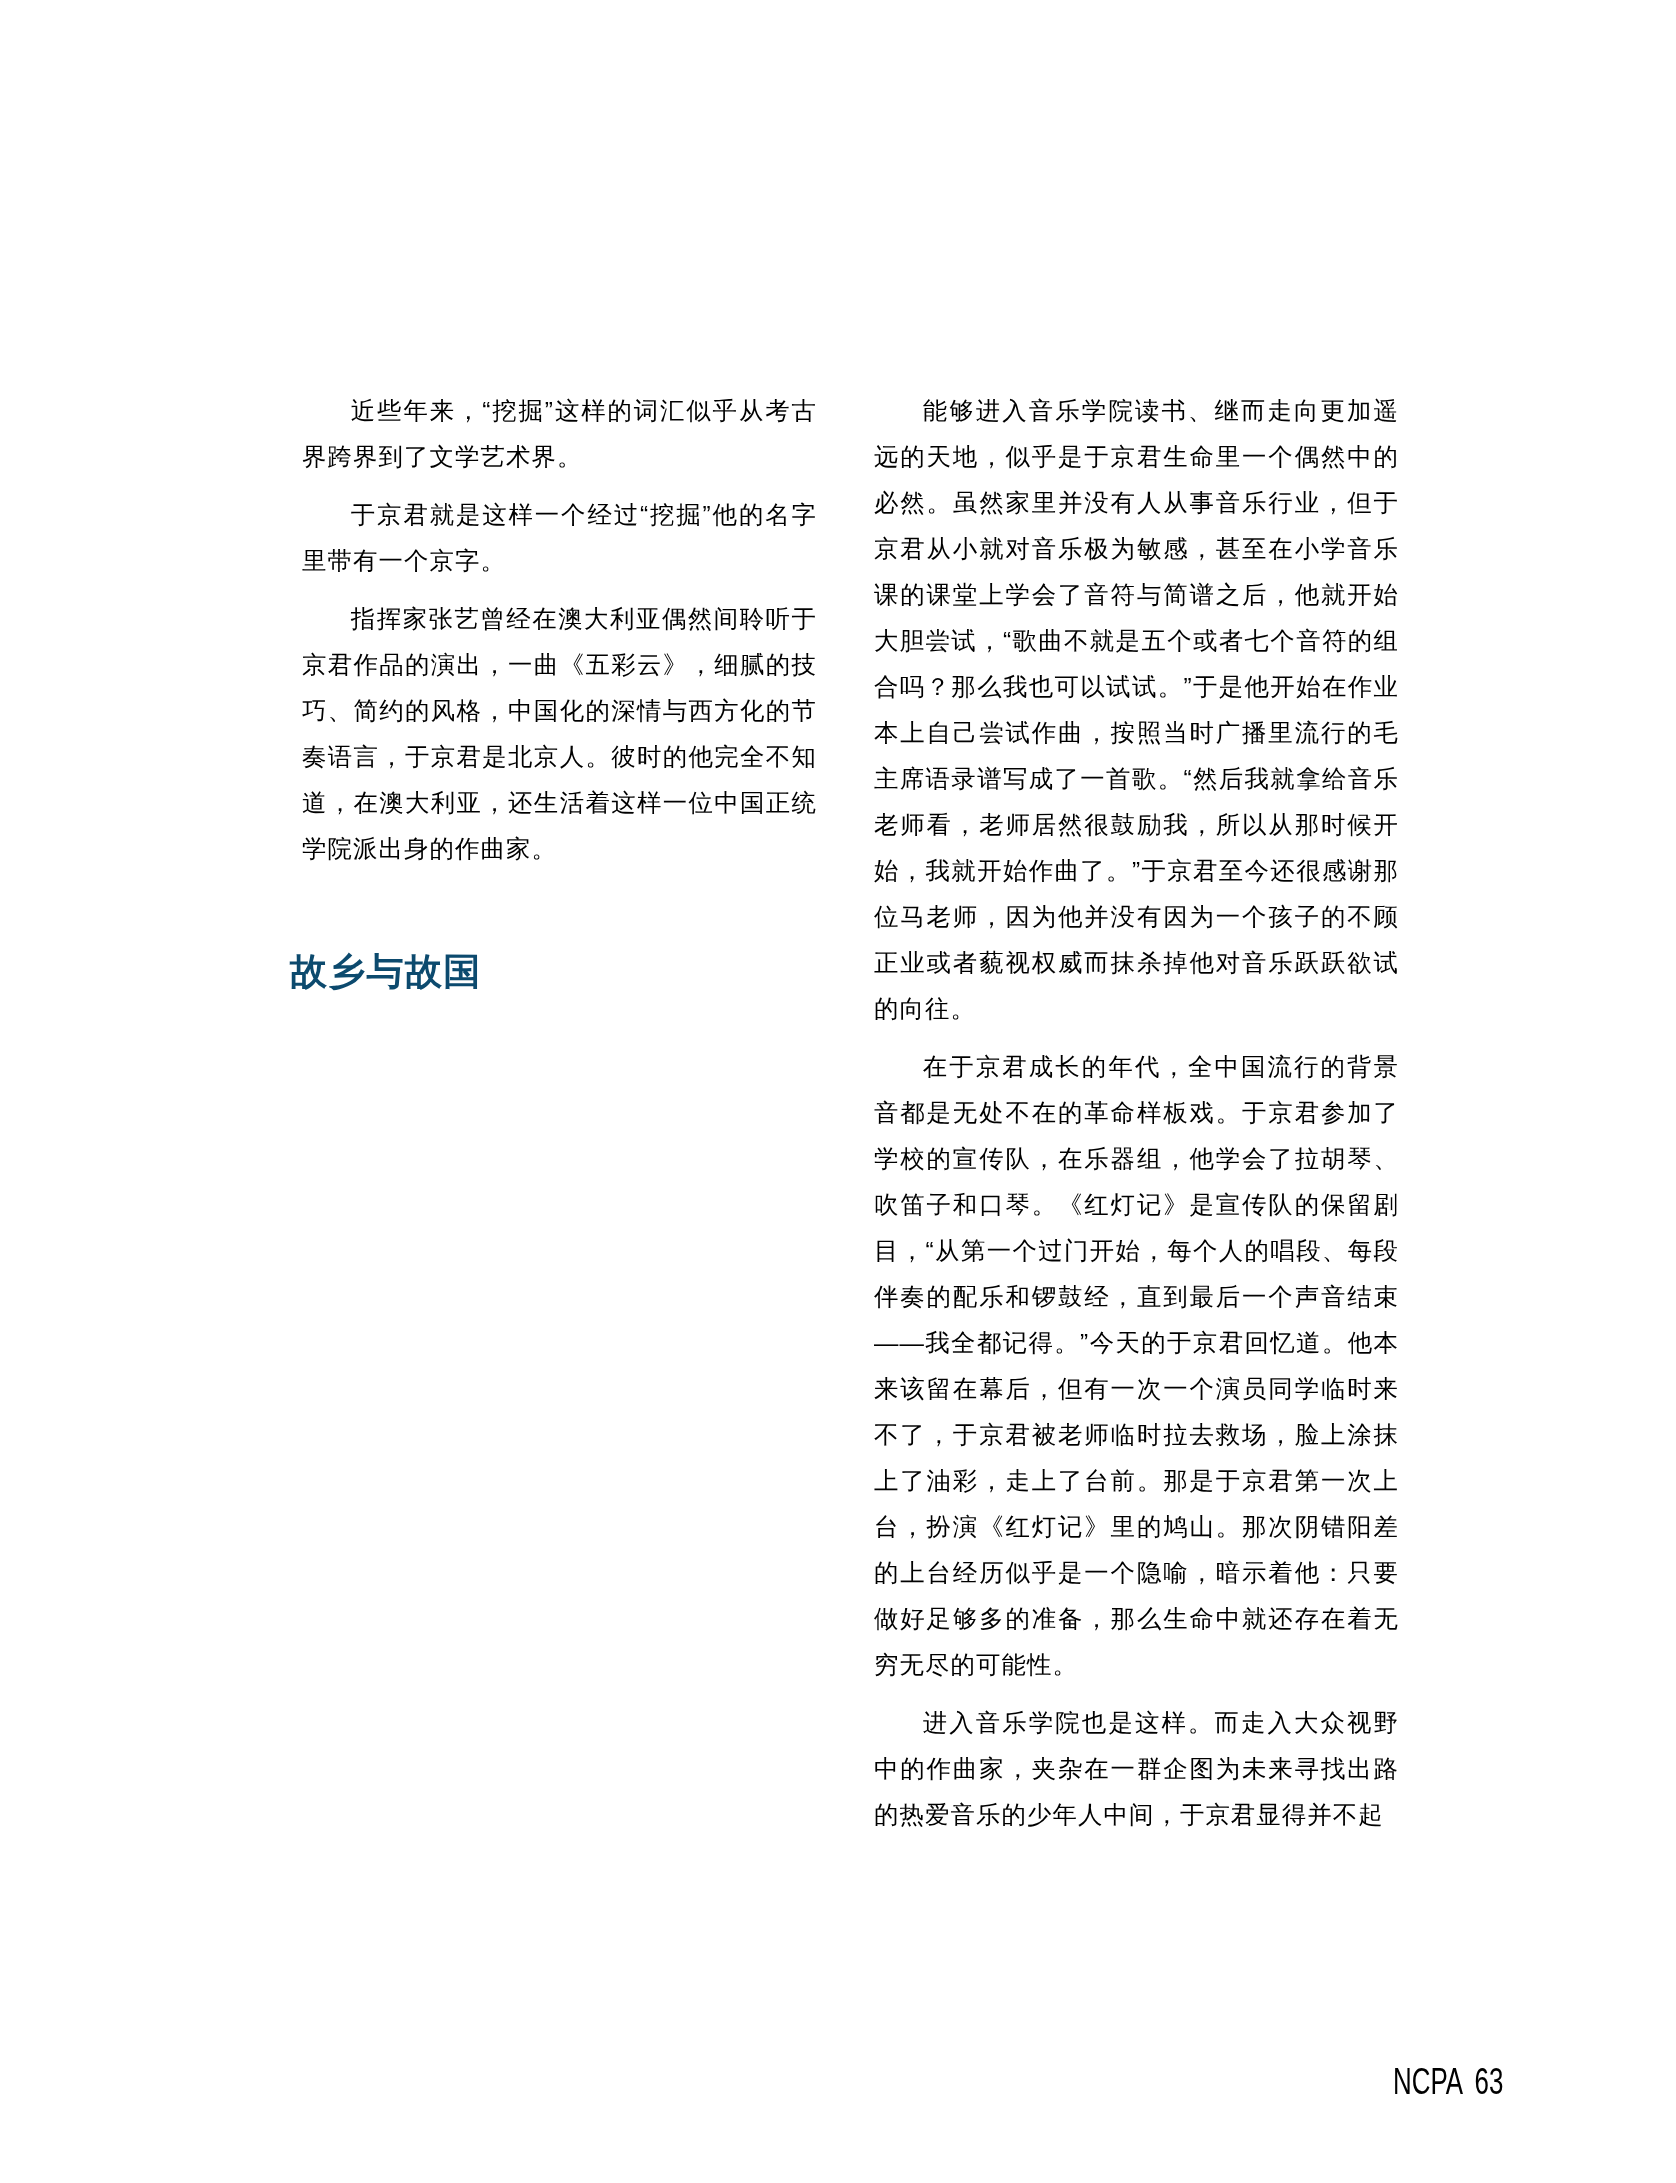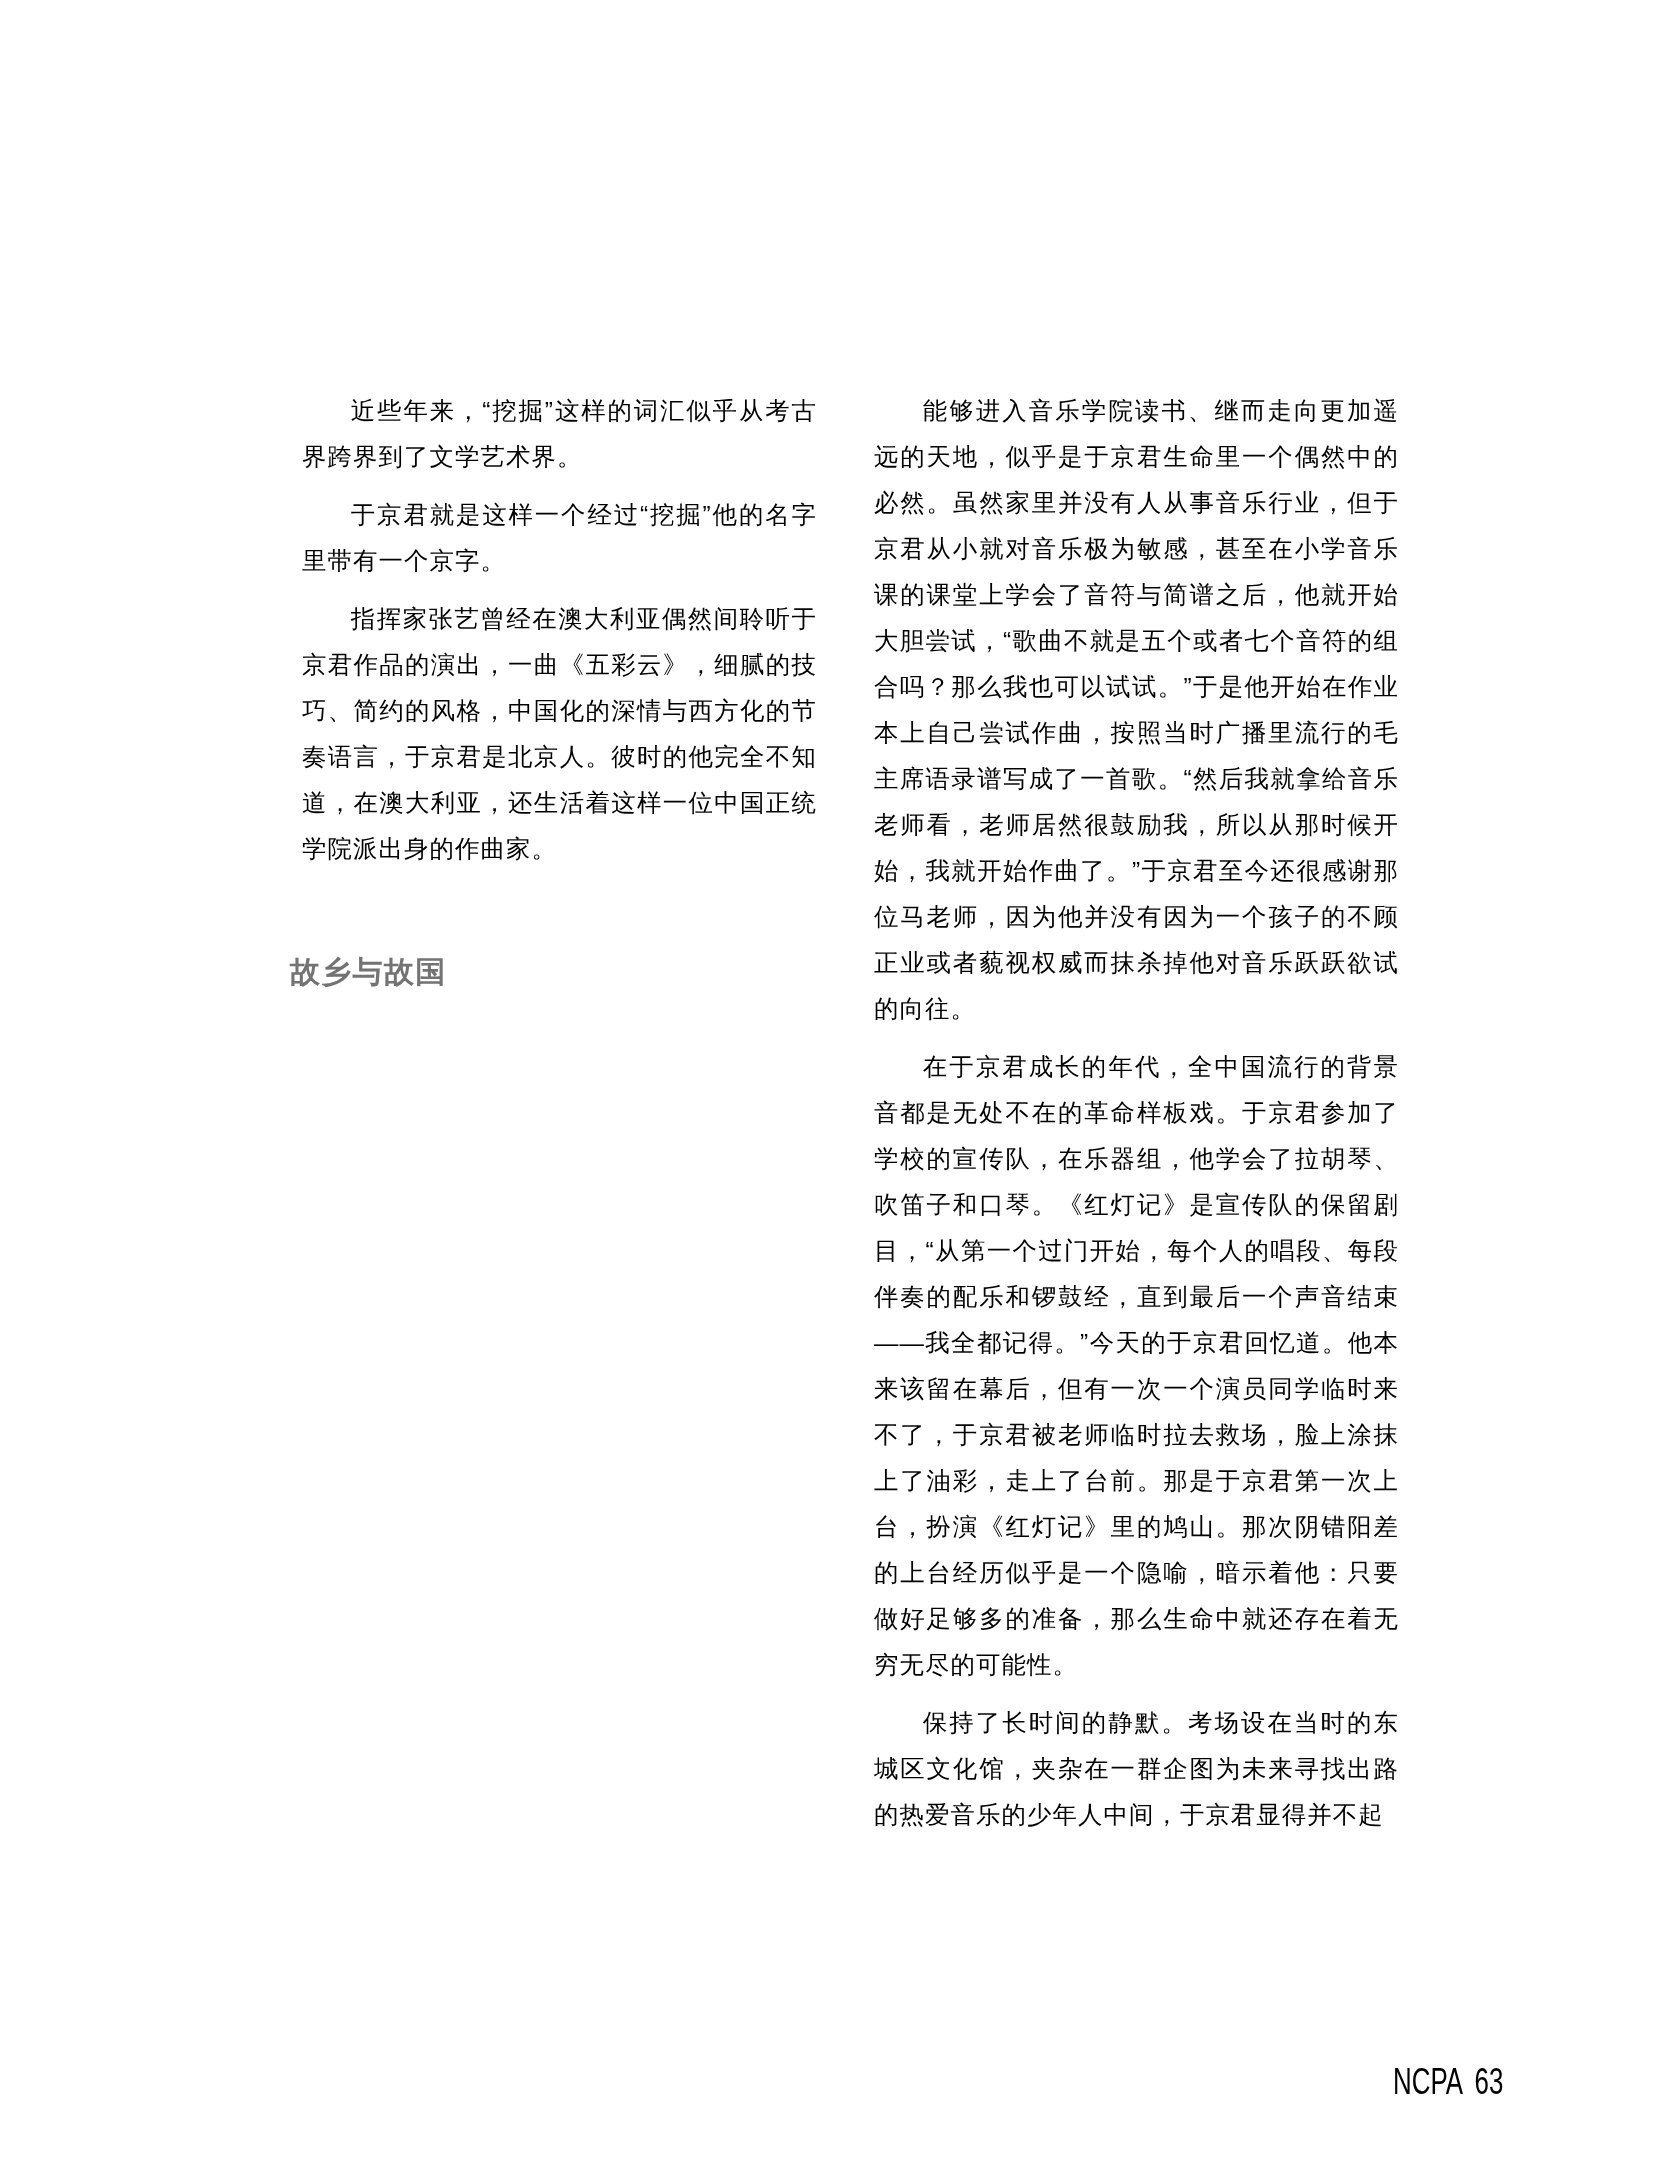--- a/index.html
+++ b/index.html
@@ -28,26 +28,26 @@
   }
   .column-left  { left: 290px;  width: 539px; }
   .column-right { left: 862px; width: 549px; }
   .body-para {
     margin: 12px;
     text-indent: 2em;
   }
   .body-para.no-indent { text-indent: 0; }
   .section-heading {
     margin: 77px 0 42px 0;
-    font-size: 30px;
+    font-size: 37px;
     line-height: 46px;
     font-weight: bold;
     letter-spacing: 1.3px;
     text-indent: 0;
-    color: #737373;
+    color: #0c4a6e;
   }
   .page-footer {
     position: absolute;
     top: 2064px;
     right: 173px;
     font-size: 36px;
     line-height: 1;
     color: #000000;
     white-space: nowrap;
     font-family: "Liberation Sans", sans-serif;
@@ -64,21 +64,21 @@
   <section class="column column-left">
     <p class="body-para">近些年来，“挖掘”这样的词汇似乎从考古界跨界到了文学艺术界。</p>
     <p class="body-para">于京君就是这样一个经过“挖掘”他的名字里带有一个京字。</p>
     <p class="body-para">指挥家张艺曾经在澳大利亚偶然间聆听于京君作品的演出，一曲《五彩云》，细腻的技巧、简约的风格，中国化的深情与西方化的节奏语言，于京君是北京人。彼时的他完全不知道，在澳大利亚，还生活着这样一位中国正统学院派出身的作曲家。</p>
     <h2 class="section-heading">故乡与故国</h2>
   </section>
 
   <section class="column column-right">
     <p class="body-para">能够进入音乐学院读书、继而走向更加遥远的天地，似乎是于京君生命里一个偶然中的必然。虽然家里并没有人从事音乐行业，但于京君从小就对音乐极为敏感，甚至在小学音乐课的课堂上学会了音符与简谱之后，他就开始大胆尝试，“歌曲不就是五个或者七个音符的组合吗？那么我也可以试试。”于是他开始在作业本上自己尝试作曲，按照当时广播里流行的毛主席语录谱写成了一首歌。“然后我就拿给音乐老师看，老师居然很鼓励我，所以从那时候开始，我就开始作曲了。”于京君至今还很感谢那位马老师，因为他并没有因为一个孩子的不顾正业或者藐视权威而抹杀掉他对音乐跃跃欲试的向往。</p>
     <p class="body-para">在于京君成长的年代，全中国流行的背景音都是无处不在的革命样板戏。于京君参加了学校的宣传队，在乐器组，他学会了拉胡琴、吹笛子和口琴。《红灯记》是宣传队的保留剧目，“从第一个过门开始，每个人的唱段、每段伴奏的配乐和锣鼓经，直到最后一个声音结束——我全都记得。”今天的于京君回忆道。他本来该留在幕后，但有一次一个演员同学临时来不了，于京君被老师临时拉去救场，脸上涂抹上了油彩，走上了台前。那是于京君第一次上台，扮演《红灯记》里的鸠山。那次阴错阳差的上台经历似乎是一个隐喻，暗示着他：只要做好足够多的准备，那么生命中就还存在着无穷无尽的可能性。</p>
-    <p class="body-para">保持了长时间的静默。考场设在当时的东城区文化馆，夹杂在一群企图为未来寻找出路的热爱音乐的少年人中间，于京君显得并不起</p>
+    <p class="body-para">进入音乐学院也是这样。而走入大众视野中的作曲家，夹杂在一群企图为未来寻找出路的热爱音乐的少年人中间，于京君显得并不起</p>
   </section>
 
   <div class="page-footer">
     <span>NCPA</span><span class="footer-gap"></span><span>63</span>
   </div>
 
 </div>
 
 
 </body></html>

